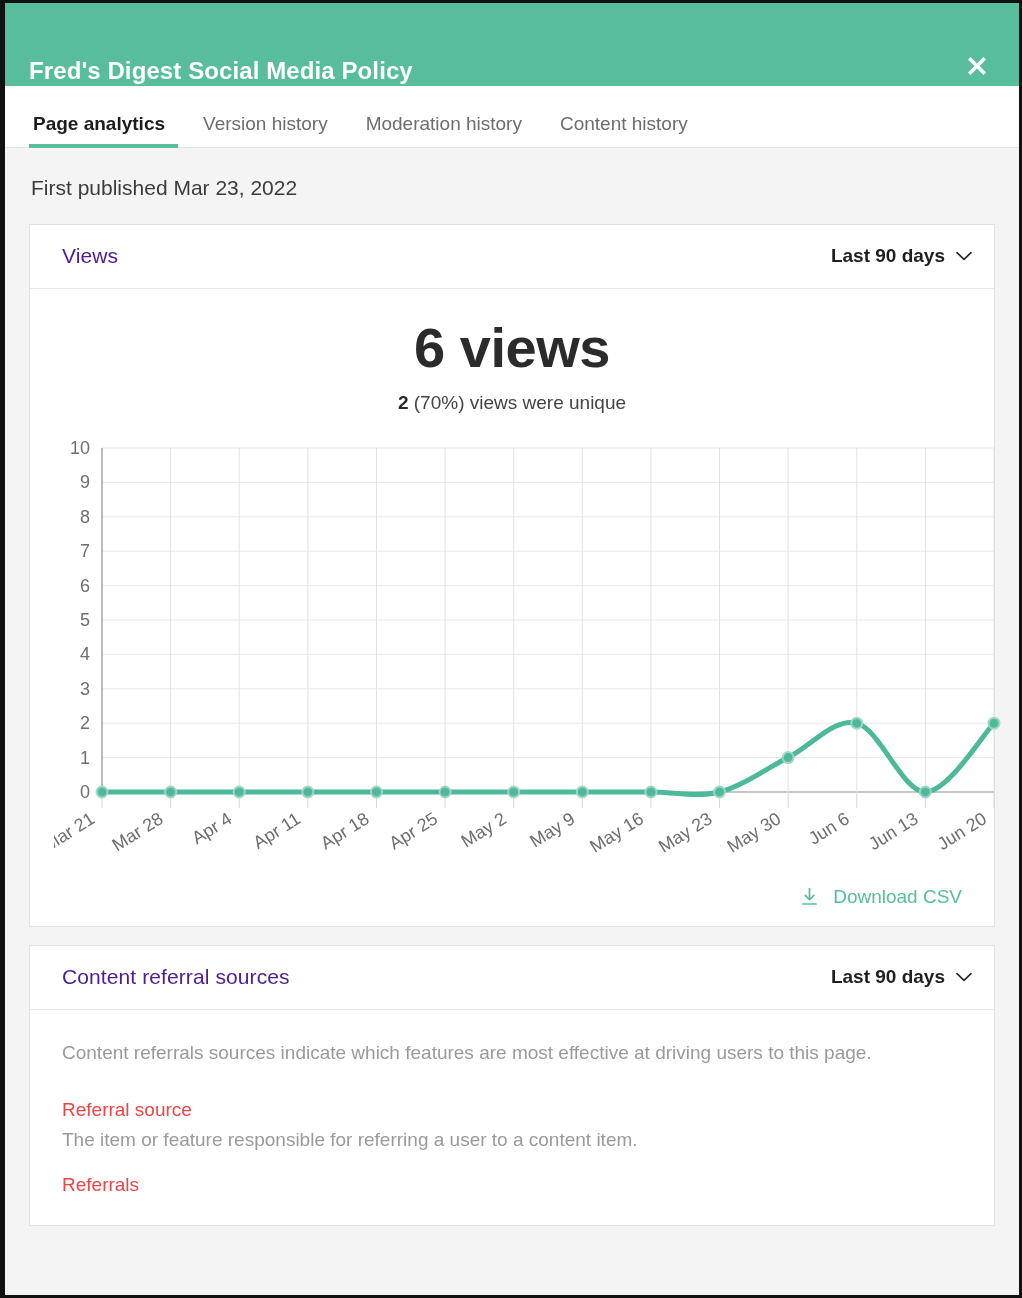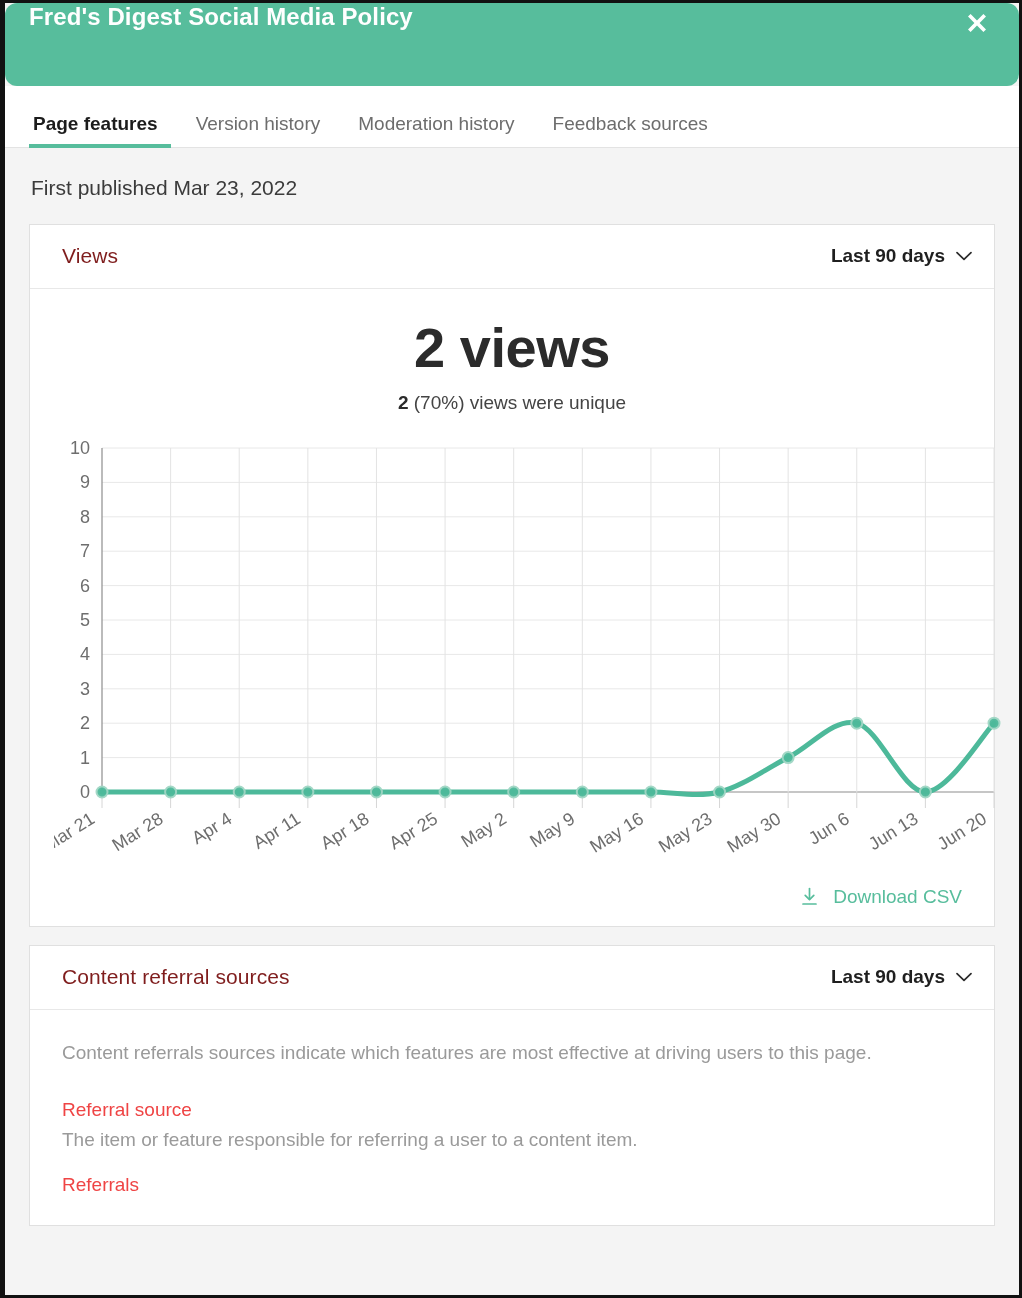--- a/index.html
+++ b/index.html
@@ -22,23 +22,22 @@
     border-bottom: 3px solid #111111;
     border-top: 3px solid #111111;
   }
 
   
   .modal-header {
     position: relative;
     height: 83px;
     background: #57bd9c;
     display: flex;
-    align-items: flex-start;
+    align-items: flex-end;
     padding: 0 22px 0 24px;
-    border-radius: 12px;
   }
   .modal-title {
     color: #ffffff;
     font-size: 24px;
     font-weight: bold;
     letter-spacing: 0.1px;
     line-height: 1.2;
     flex: 1;
   }
   .close-btn {
@@ -118,21 +117,21 @@
   .card-header {
     height: 64px;
     display: flex;
     align-items: center;
     justify-content: space-between;
     padding: 0 22px 0 32px;
     border-bottom: 1px solid #e8e8e8;
   }
   .card-title {
     font-size: 21px;
-    color: #7f1d1d;
+    color: #4c1d95;
     letter-spacing: 0.1px;
   }
   .range-picker {
     display: flex;
     align-items: center;
     gap: 11px;
     font-size: 19px;
     font-weight: bold;
     color: #1f1f1f;
     cursor: pointer;
@@ -208,45 +207,45 @@
   <div class="modal-header">
     <div class="modal-title">Fred's Digest Social Media Policy</div>
     <button class="close-btn" aria-label="Close">
       <svg width="30" height="30" viewBox="0 0 30 30">
         <path d="M6 8.6 L8.6 6 L15 12.4 L21.4 6 L24 8.6 L17.6 15 L24 21.4 L21.4 24 L15 17.6 L8.6 24 L6 21.4 L12.4 15 Z" fill="#ffffff"></path>
       </svg>
     </button>
   </div>
 
   <div class="tabbar">
-    <button class="tab active">Page features</button>
+    <button class="tab active">Page analytics</button>
     <button class="tab">Version history</button>
     <button class="tab">Moderation history</button>
-    <button class="tab">Feedback sources</button>
+    <button class="tab">Content history</button>
   </div>
 
   <div class="body-area">
 
     <div class="published">
       <div>First published Mar 23, 2022</div>
     </div>
 
     <div class="card">
       <div class="card-header">
         <div class="card-title">Views</div>
         <button class="range-picker">
           <span>Last 90 days</span>
           <svg class="chevron" width="16" height="10" viewBox="0 0 16 10">
             <path d="M1 1.6 L8 8.4 L15 1.6" stroke="#2b2b2b" stroke-width="1.7" fill="none" stroke-linecap="round" stroke-linejoin="round"></path>
           </svg>
         </button>
       </div>
 
       <div class="card-body">
-        <div class="views-headline">2 views</div>
+        <div class="views-headline">6 views</div>
         <div class="views-sub"><b>2</b><span> (70%) views were unique</span></div>
 
         <div class="chart-wrap">
           <svg id="chart-svg" width="952" height="460" viewBox="0 0 952 460">
               <line x1="48" x2="940" y1="352" y2="352" stroke="#8e8e8e" stroke-width="1.2"></line>
               <text x="36" y="358" text-anchor="end" font-size="18" fill="#6e6e6e" font-family="&quot;Liberation Sans&quot;, sans-serif">0</text>
               <line x1="48" x2="940" y1="317.6" y2="317.6" stroke="#e8e8e8" stroke-width="1"></line>
               <text x="36" y="323.6" text-anchor="end" font-size="18" fill="#6e6e6e" font-family="&quot;Liberation Sans&quot;, sans-serif">1</text>
               <line x1="48" x2="940" y1="283.2" y2="283.2" stroke="#e8e8e8" stroke-width="1"></line>
               <text x="36" y="289.2" text-anchor="end" font-size="18" fill="#6e6e6e" font-family="&quot;Liberation Sans&quot;, sans-serif">2</text>

